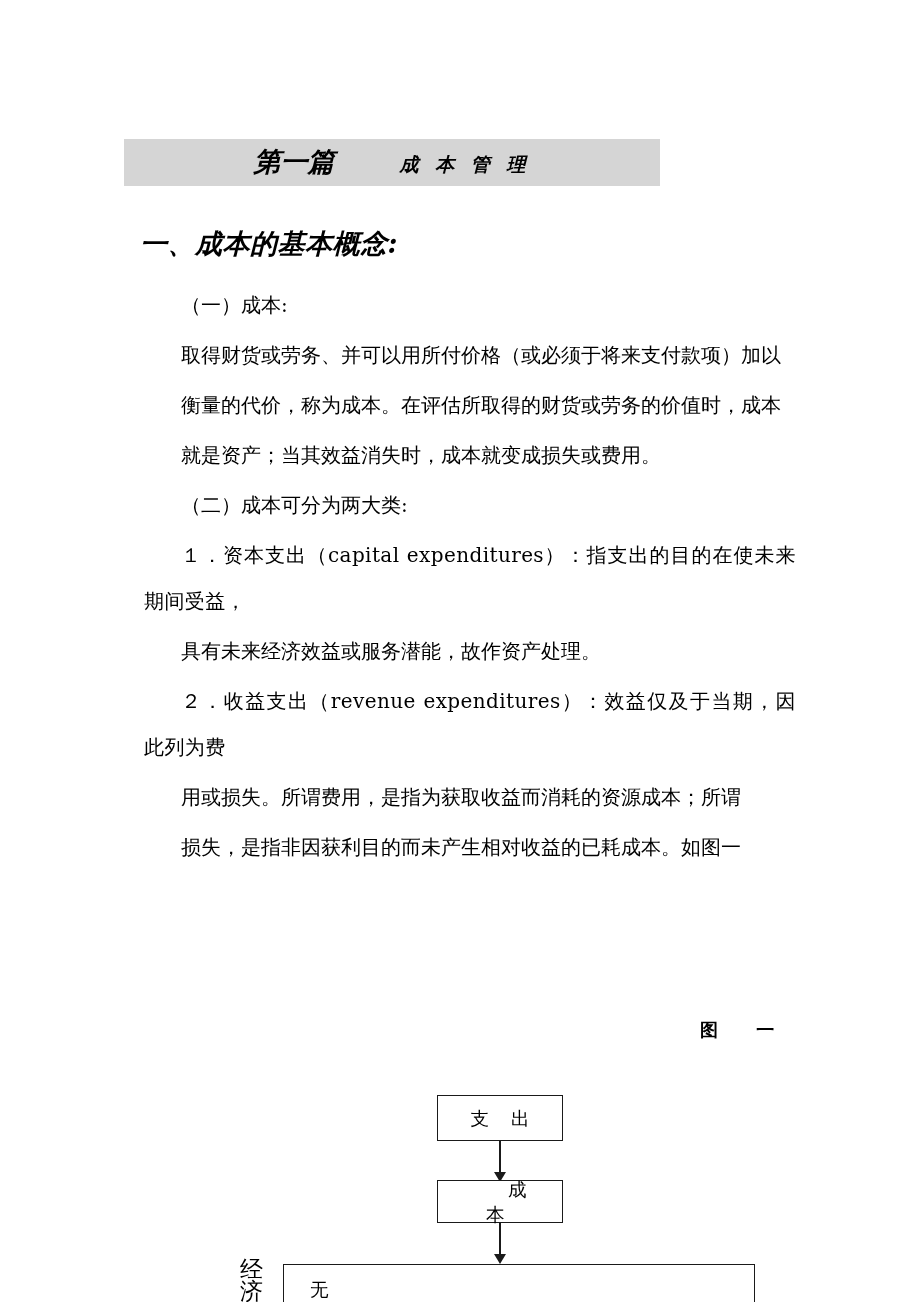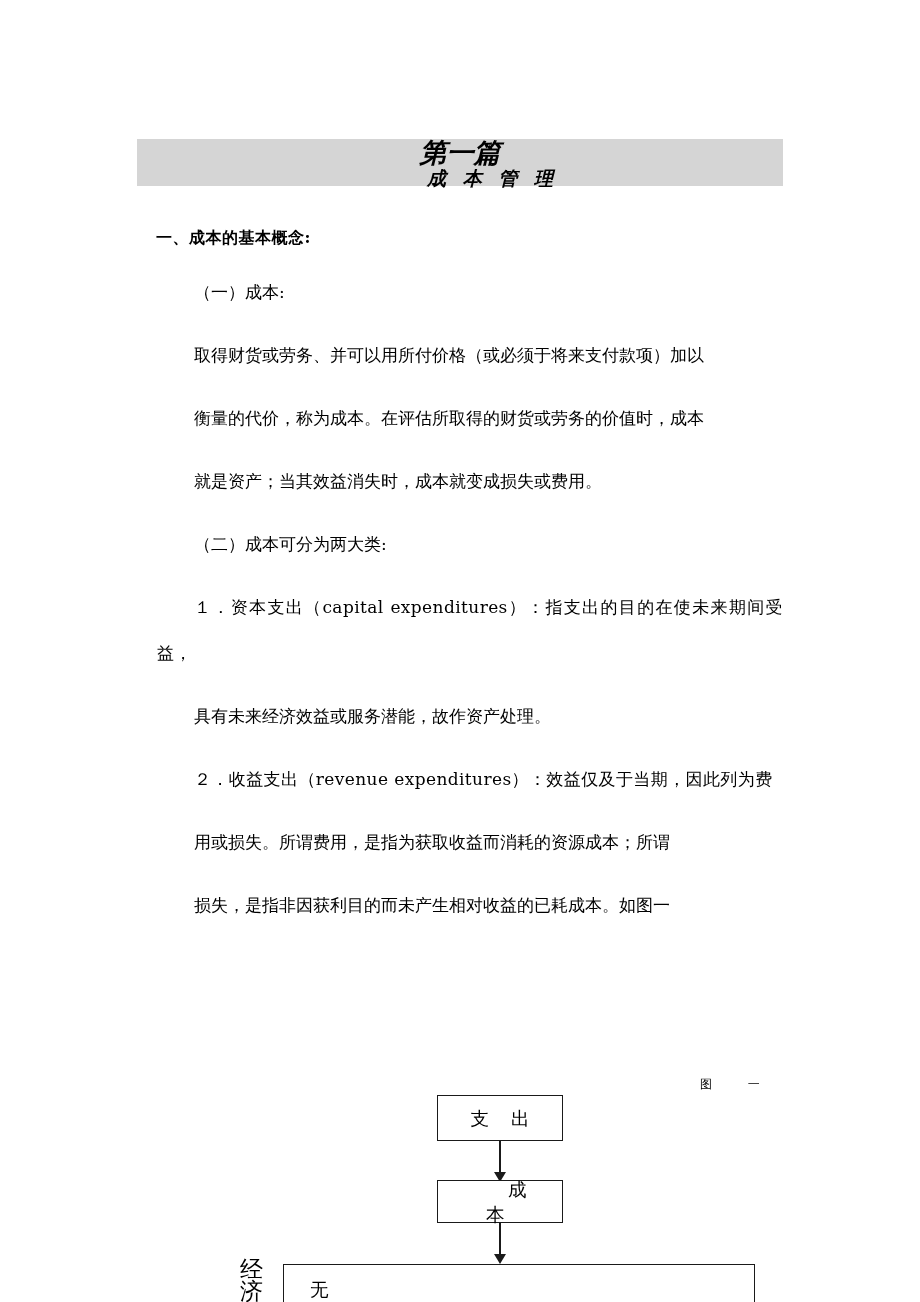--- a/index.html
+++ b/index.html
@@ -19,29 +19,28 @@
   .page {
     position: relative;
     width: 920px;
     height: 1302px;
     background: #ffffff;
   }
 
   
   .title-banner {
     position: absolute;
-    left: 137px;
+    left: 124px;
     top: 139px;
-    width: 646px;
+    width: 536px;
     height: 47px;
     background: #d5d5d5;
     display: flex;
     align-items: center;
     justify-content: center;
-    flex-direction: column;
   }
   .title-main {
     font-size: 27px;
     font-weight: bold;
     font-style: italic;
     letter-spacing: 0px;
     line-height: 1;
     transform: translateY(-1px);
   }
   .title-sub {
@@ -56,31 +55,32 @@
 
   
   .content {
     position: absolute;
     left: 140px;
     top: 228px;
     width: 660px;
   }
 
   .heading-1 {
-    font-size: 16px;
-    font-weight: bold;
+    font-size: 27px;
+    font-weight: bold;
+    font-style: italic;
     line-height: 1.2;
-    margin: 0 0 22px 16px;
+    margin: 0 0 22px 0;
     letter-spacing: 0.5px;
   }
 
   .para {
-    font-size: 17px;
+    font-size: 20px;
     line-height: 46px;
-    margin: 17px;
+    margin: 4px;
     text-align: justify;
     text-justify: inter-ideograph;
   }
   .para.indent {
     text-indent: 37px;
   }
   .eng {
     font-family: "DejaVu Serif", "Liberation Serif", serif;
     letter-spacing: 0.4px;
   }
@@ -90,24 +90,25 @@
     position: absolute;
     left: 0;
     top: 0;
     width: 920px;
     height: 1302px;
     pointer-events: none;
   }
   .fig-label {
     position: absolute;
     left: 700px;
-    top: 1076px;
-    font-size: 12px;
+    top: 1018px;
+    font-size: 18px;
     letter-spacing: 16px;
     white-space: nowrap;
+    font-weight: bold;
   }
   .flow-box {
     position: absolute;
     border: 1.6px solid #1a1a1a;
     background: #ffffff;
     box-sizing: border-box;
     display: flex;
     align-items: center;
     justify-content: center;
     font-size: 18.5px;

